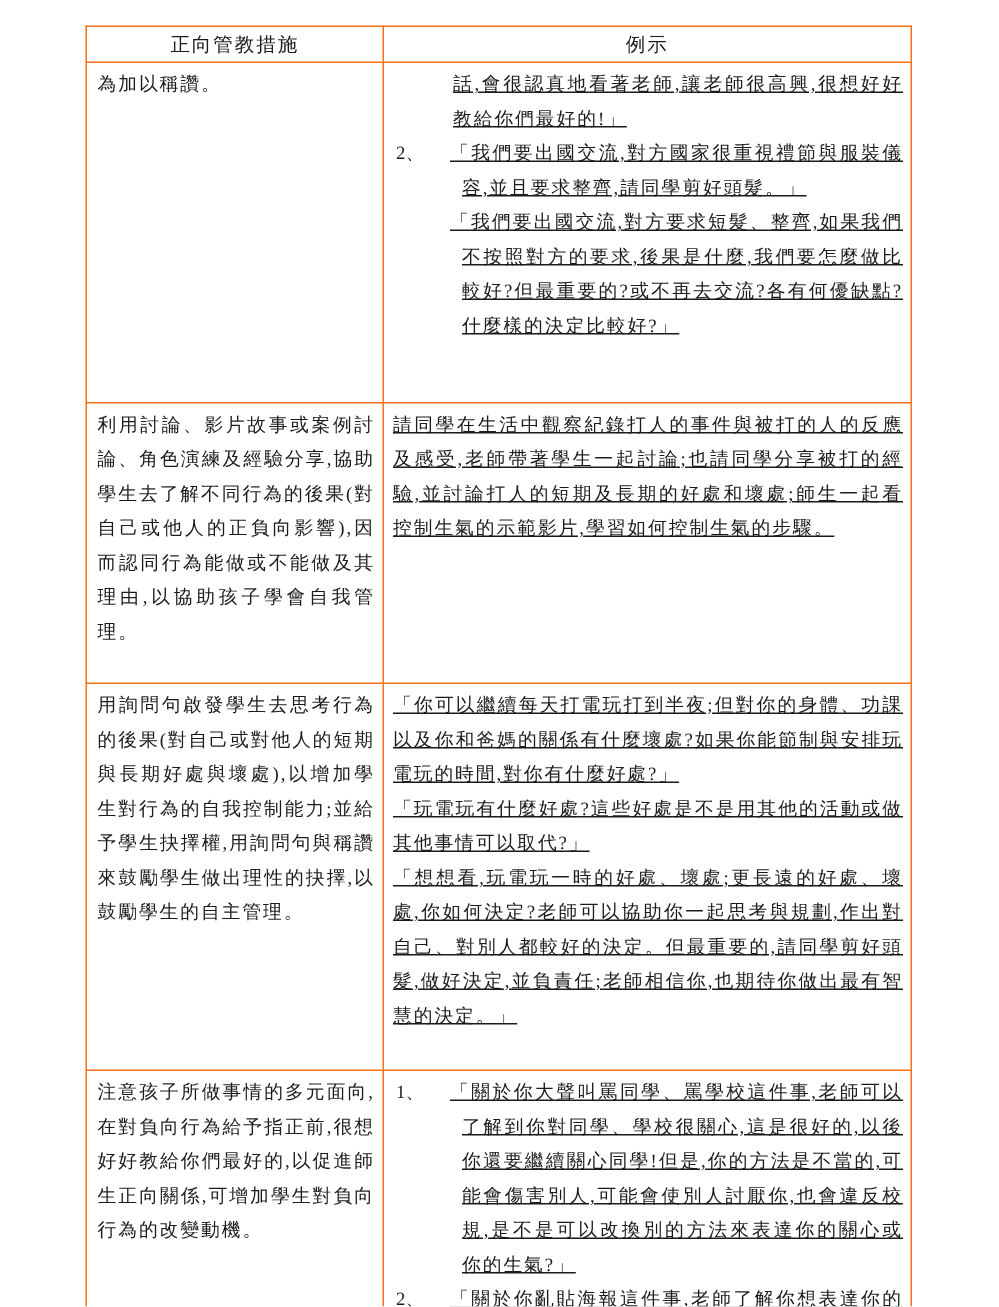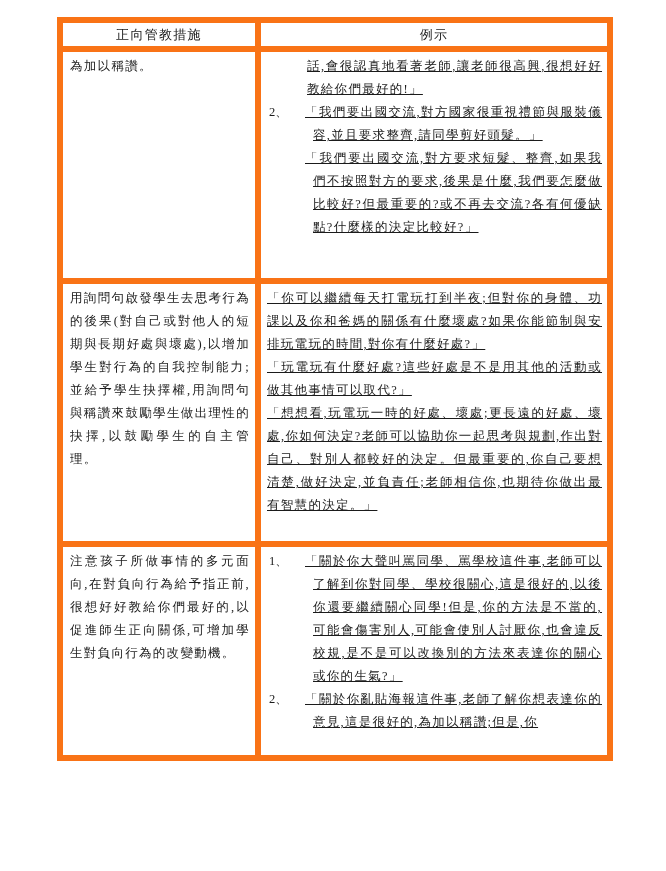--- a/index.html
+++ b/index.html
@@ -21,21 +21,21 @@
     left: 57px;
     top: 17px;
     width: 550px;
     border-collapse: collapse;
     table-layout: fixed;
   }
   table.doc-table col.c1 { width: 198px; }
   table.doc-table col.c2 { width: 352px; }
   table.doc-table th,
   table.doc-table td {
-    border: 6px solid #f97316;
+    border: 1px solid #f97316;
     vertical-align: top;
     font-size: 12.5px;
     line-height: 23px;
     letter-spacing: 1.3px;
     font-weight: normal;
     margin-left: 32px;
   }
   table.doc-table th {
     height: 22px;
     text-align: center;
@@ -108,29 +108,37 @@
         <td class="examples">
           <div class="para cont">話,會很認真地看著老師,讓老師很高興,很想好好教給你們最好的!」</div>
           <div class="para item">
             <span class="num">2、</span>
             <div class="itxt">「我們要出國交流,對方國家很重視禮節與服裝儀容,並且要求整齊,請同學剪好頭髮。」</div>
           </div>
           <div class="para quoteind">「我們要出國交流,對方要求短髮、整齊,如果我們不按照對方的要求,後果是什麼,我們要怎麼做比較好?但最重要的?或不再去交流?各有何優缺點?什麼樣的決定比較好?」</div>
         </td>
       </tr>
 
+      <tr class="r2">
+        <td class="measure">
+          <div class="para">利用討論、影片故事或案例討論、角色演練及經驗分享,協助學生去了解不同行為的後果(對自己或他人的正負向影響),因而認同行為能做或不能做及其理由,以協助孩子學會自我管理。</div>
+        </td>
+        <td class="examples">
+          <div class="para plain">請同學在生活中觀察紀錄打人的事件與被打的人的反應及感受,老師帶著學生一起討論;也請同學分享被打的經驗,並討論打人的短期及長期的好處和壞處;師生一起看控制生氣的示範影片,學習如何控制生氣的步驟。</div>
+        </td>
+      </tr>
 
       <tr class="r3">
         <td class="measure">
           <div class="para">用詢問句啟發學生去思考行為的後果(對自己或對他人的短期與長期好處與壞處),以增加學生對行為的自我控制能力;並給予學生抉擇權,用詢問句與稱讚來鼓勵學生做出理性的抉擇,以鼓勵學生的自主管理。</div>
         </td>
         <td class="examples">
           <div class="para plain">「你可以繼續每天打電玩打到半夜;但對你的身體、功課以及你和爸媽的關係有什麼壞處?如果你能節制與安排玩電玩的時間,對你有什麼好處?」</div>
           <div class="para plain">「玩電玩有什麼好處?這些好處是不是用其他的活動或做其他事情可以取代?」</div>
-          <div class="para plain">「想想看,玩電玩一時的好處、壞處;更長遠的好處、壞處,你如何決定?老師可以協助你一起思考與規劃,作出對自己、對別人都較好的決定。但最重要的,你自己要想清楚,做好決定,並負責任;老師相信你,也期待你做出最有智慧的決定。」</div>
+          <div class="para plain">「想想看,玩電玩一時的好處、壞處;更長遠的好處、壞處,你如何決定?老師可以協助你一起思考與規劃,作出對自己、對別人都較好的決定。但最重要的,請同學剪好頭髮,做好決定,並負責任;老師相信你,也期待你做出最有智慧的決定。」</div>
         </td>
       </tr>
 
       <tr class="r4">
         <td class="measure">
           <div class="para">注意孩子所做事情的多元面向,在對負向行為給予指正前,很想好好教給你們最好的,以促進師生正向關係,可增加學生對負向行為的改變動機。</div>
         </td>
         <td class="examples">
           <div class="para item">
             <span class="num">1、</span>

